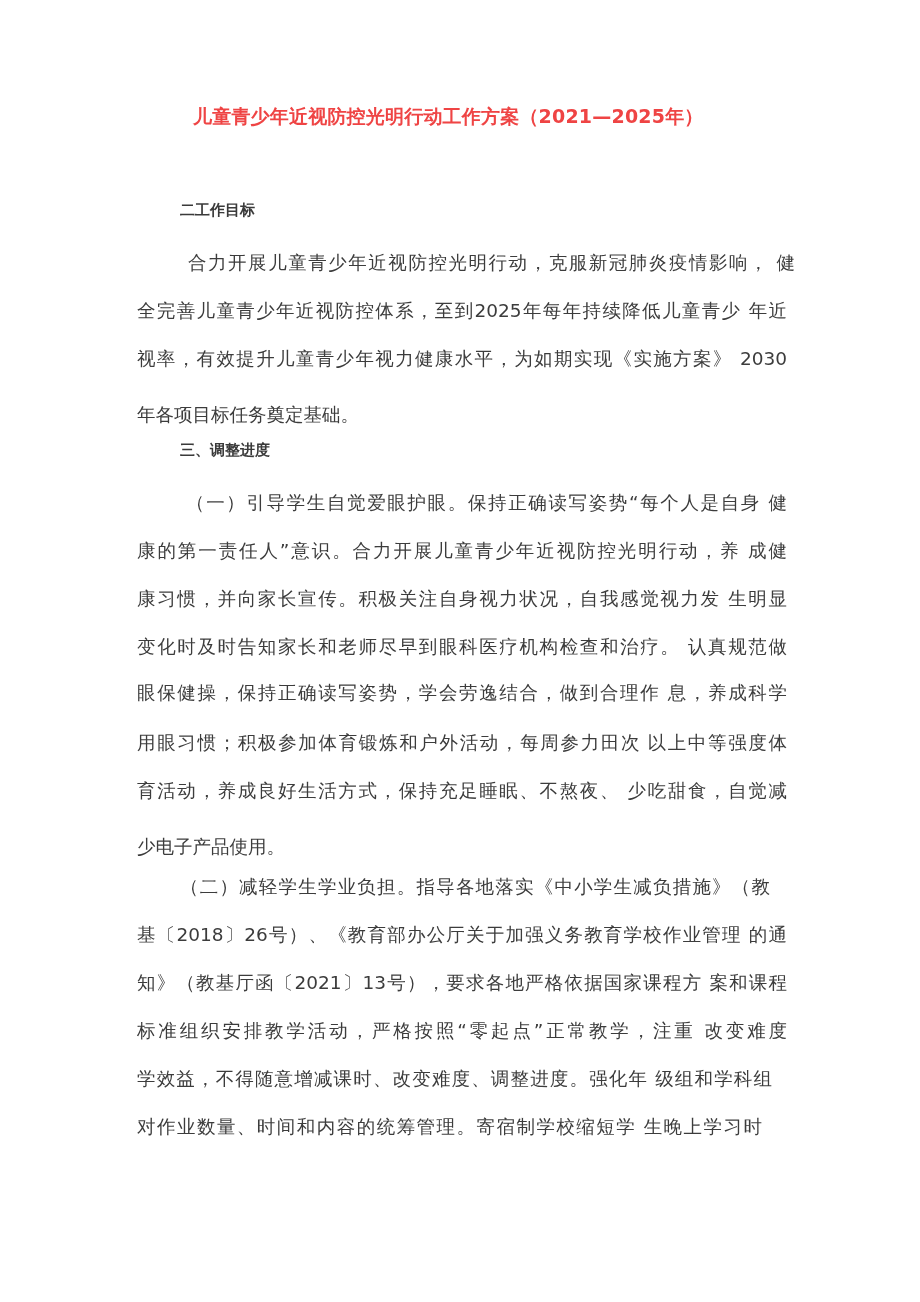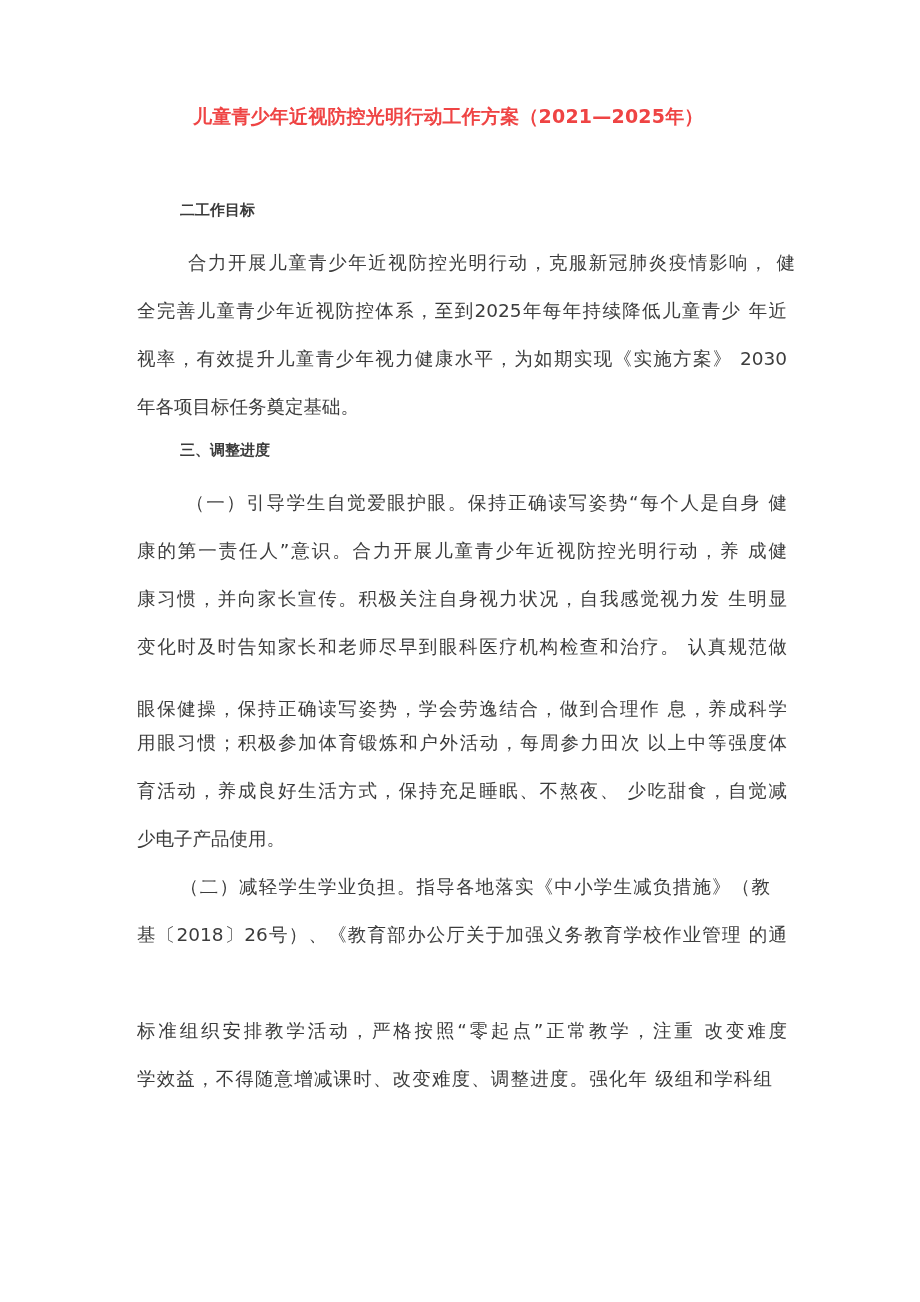--- a/index.html
+++ b/index.html
@@ -4,43 +4,45 @@
 <style>
   html, body { margin: 0; padding: 0; background: #ffffff; }
   body { width: 920px; height: 1302px; position: relative; overflow: hidden;
          font-family: "DejaVu Sans", "Liberation Sans", sans-serif; color: #333333; }
   .page { position: absolute; left: 0; top: 0; width: 920px; height: 1302px; background: #ffffff; }
   .title { position: absolute; left: 193px; top: 104px; font-size: 19px; font-weight: bold;
            color: #ef4444; white-space: nowrap; letter-spacing: 0.2px; text-align: center; }
   .heading { position: absolute; left: 180px; font-size: 15px; font-weight: bold; color: #3a3a3a; white-space: nowrap; }
   .line { position: absolute; left: 137px; width: 650px; font-size: 18.5px; color: #3c3c3c;
           white-space: nowrap; text-align: justify; text-align-last: justify; }
-  .line.last { text-align-last: left; }
+  .line.last { text-align-last: left; margin-top: 8px; }
 </style>
 </head>
 <body>
 
 <div class="page">
   <div class="title">儿童青少年近视防控光明行动工作方案（2021—2025年）</div>
 
   <div class="heading" style="top:201px;">二工作目标</div>
 
   <div class="line" style="left:180px;width:607px;top:250px;margin-left:8px;">合力开展儿童青少年近视防控光明行动，克服新冠肺炎疫情影响，  健</div>
   <div class="line" style="top:298px;">全完善儿童青少年近视防控体系，至到2025年每年持续降低儿童青少  年近</div>
   <div class="line" style="top:346px;">视率，有效提升儿童青少年视力健康水平，为如期实现《实施方案》 2030</div>
   <div class="line last" style="top:394px;">年各项目标任务奠定基础。</div>
 
   <div class="heading" style="top:441px;">三、调整进度</div>
 
   <div class="line" style="left:186px;width:601px;top:490px;">（一）引导学生自觉爱眼护眼。保持正确读写姿势“每个人是自身  健</div>
   <div class="line" style="top:538px;">康的第一责任人”意识。合力开展儿童青少年近视防控光明行动，养  成健</div>
   <div class="line" style="top:586px;">康习惯，并向家长宣传。积极关注自身视力状况，自我感觉视力发  生明显</div>
   <div class="line" style="top:634px;">变化时及时告知家长和老师尽早到眼科医疗机构检查和治疗。  认真规范做</div>
-  <div class="line" style="top:696px;">眼保健操，保持正确读写姿势，学会劳逸结合，做到合理作  息，养成科学</div>
+  <div class="line" style="top:680px;">眼保健操，保持正确读写姿势，学会劳逸结合，做到合理作  息，养成科学</div>
   <div class="line" style="top:730px;font-family:Liberation Serif, serif;">用眼习惯；积极参加体育锻炼和户外活动，每周参力田次  以上中等强度体</div>
   <div class="line" style="top:778px;">育活动，养成良好生活方式，保持充足睡眠、不熬夜、  少吃甜食，自觉减</div>
   <div class="line" style="left:180px;width:590px;top:874px;">（二）减轻学生学业负担。指导各地落实《中小学生减负措施》（教</div>
 
   <div class="line last" style="top:826px;">少电子产品使用。</div>
   <div class="line" style="top:922px;">基〔2018〕26号）、《教育部办公厅关于加强义务教育学校作业管理  的通</div>
+  <div class="line" style="top:970px;">知》（教基厅函〔2021〕13号），要求各地严格依据国家课程方  案和课程</div>
   <div class="line" style="top:1018px;">标准组织安排教学活动，严格按照“零起点”正常教学，注重  改变难度</div>
   <div class="line" style="top:1066px;width:635px;">学效益，不得随意增减课时、改变难度、调整进度。强化年  级组和学科组</div>
+  <div class="line" style="top:1114px;width:625px;">对作业数量、时间和内容的统筹管理。寄宿制学校缩短学  生晚上学习时</div>
 </div>
 
 </body></html>

